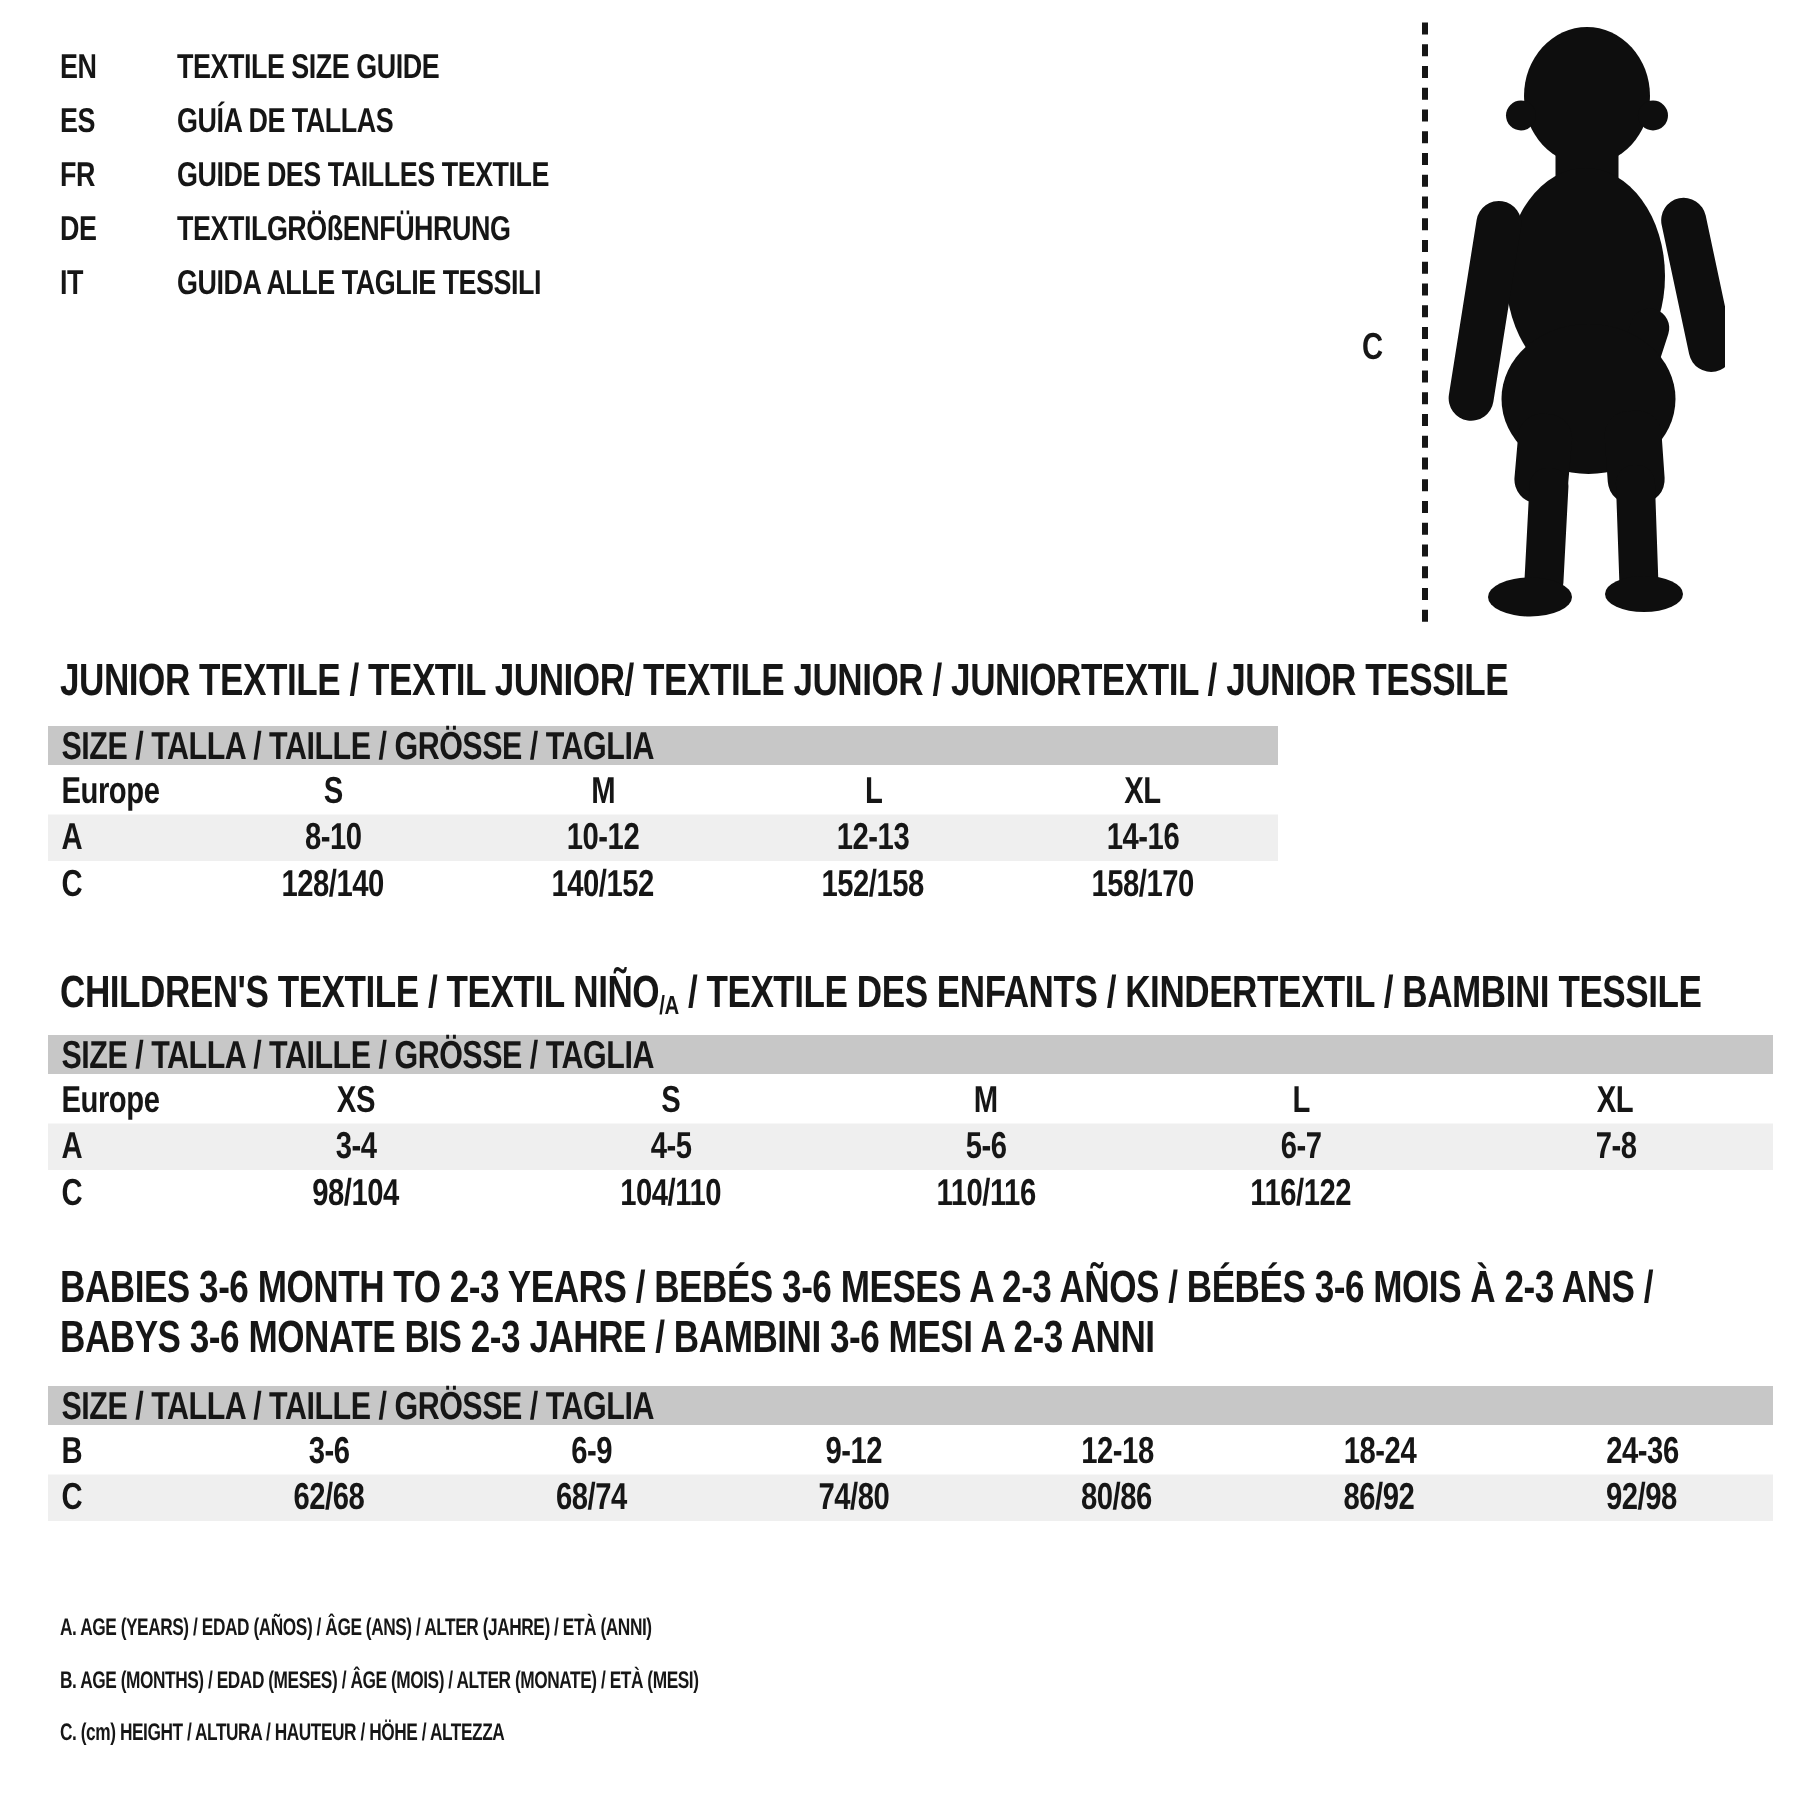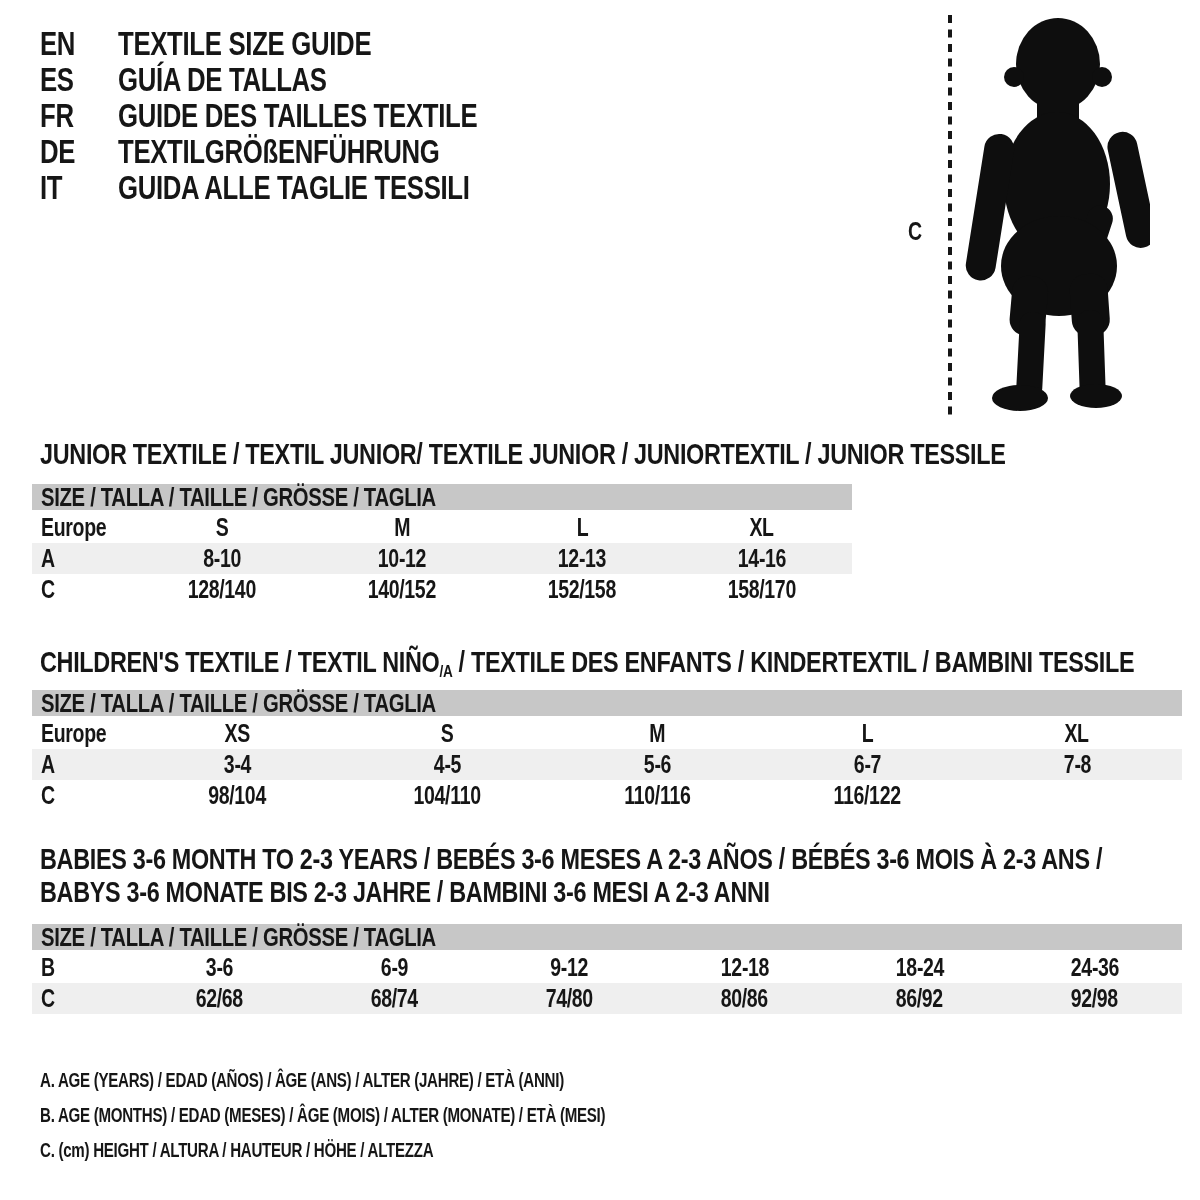--- a/index.html
+++ b/index.html
@@ -11,21 +11,21 @@
     color: #161616;
   }
   .sheet { position: relative; width: 1200px; height: 1200px; font-weight: 700; overflow: hidden; background:#fff; }
 
   
   .cl { display: inline-block; white-space: nowrap; transform: scaleX(0.78); transform-origin: 0 50%; letter-spacing: -0.4px; }
   .cc { display: inline-block; white-space: nowrap; transform: scaleX(0.78); transform-origin: 50% 50%; letter-spacing: -0.4px; }
 
   
   .langs { position: absolute; left: 40px; top: 26px; }
-  .lang-row { display: flex; height: 36px; align-items: center; font-size: 33px; }
+  .lang-row { display: flex; height: 36px; align-items: center; font-size: 23px; }
   .lang-code { width: 78px; }
 
   
   .figure { position: absolute; left: 935px; top: 10px; width: 215px; height: 415px; }
   .figure svg { display: block; width: 100%; height: 100%; }
   .c-label { position: absolute; left: 908px; top: 217px; font-size: 25px; }
   .sil { fill: #0e0e0e; }
 
   
   .sec-title { position: absolute; left: 40px; font-size: 30px; }
@@ -44,21 +44,21 @@
   .row { display: grid; align-items: center; height: 31px; font-size: 25px; text-decoration: underline; }
   .r4 { grid-template-columns: 100px repeat(4, 1fr); }
   .r5 { grid-template-columns: 100px repeat(5, 1fr); }
   .r6 { grid-template-columns: 100px repeat(6, 1fr); }
   .lbl { padding-left: 9px; }
   .val { text-align: center; }
   .shaded { background: #efefef; }
 
   
   .footnotes { position: absolute; left: 40px; top: 1068px; }
-  .fn { height: 35px; display: flex; font-size: 21px; }
+  .fn { height: 35px; display: flex; align-items: center; font-size: 16px; }
   .fn .cl { transform: scaleX(0.72); }
 </style>
 </head>
 <body>
 
 <div class="sheet">
 
   <div class="langs">
     <div class="lang-row">
       <span class="lang-code"><span class="cl">EN</span></span>

